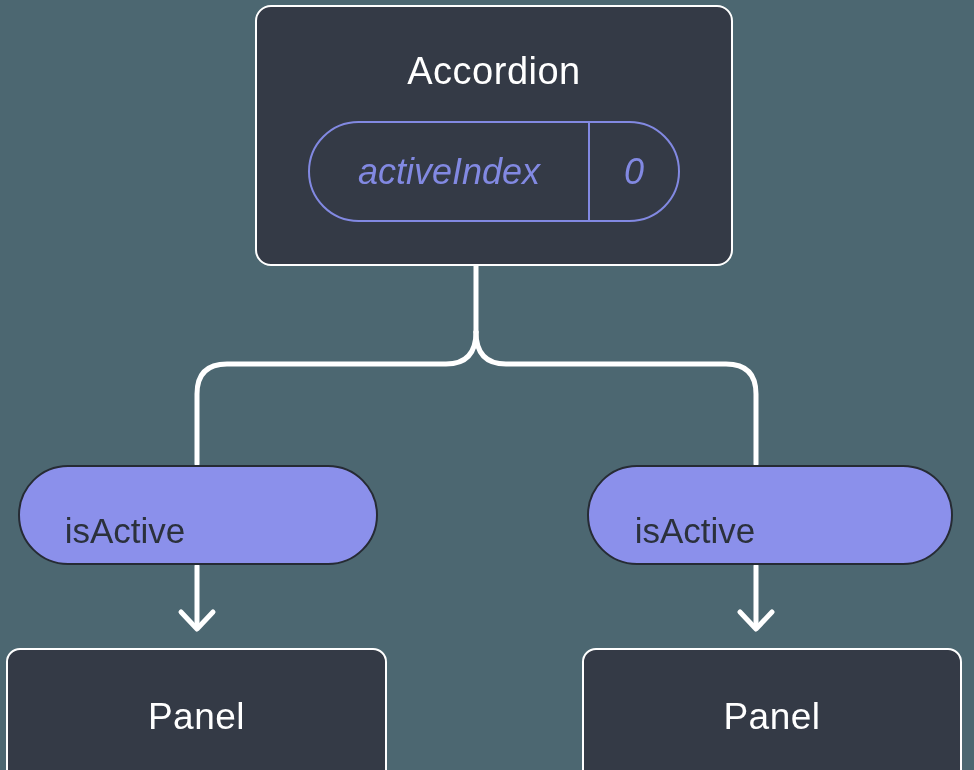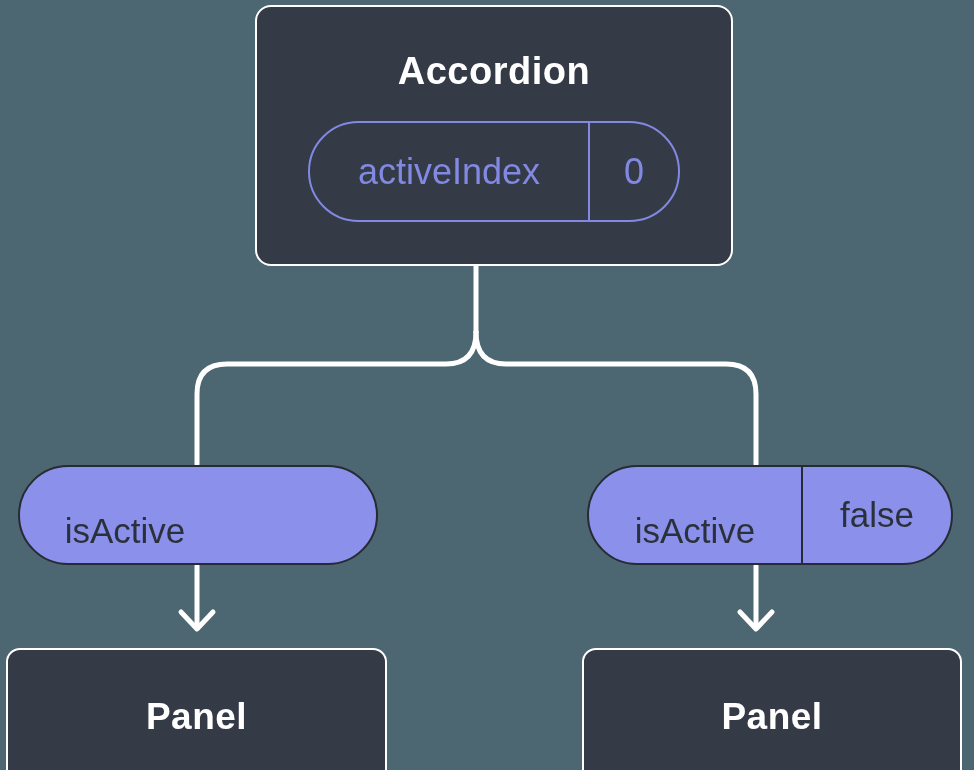--- a/index.html
+++ b/index.html
@@ -18,29 +18,30 @@
   svg.connectors{position:absolute;left:0;top:0;z-index:1;pointer-events:none;}
   .node{
     position:absolute;z-index:2;
     background:var(--node-bg);
     border:2.5px solid var(--node-border);
     border-radius:16px;
     color:var(--text-light);
     display:flex;flex-direction:column;align-items:center;
   }
   .node-root{left:255px;top:5px;width:478px;height:261px;padding-top:42px;}
-  .node-title{font-size:38px;line-height:44px;font-weight:700;letter-spacing:.5px;}
+  .node-title{font-size:38px;line-height:44px;font-weight:400;letter-spacing:.5px;}
   .state-pill{
     margin-top:28px;
     width:372px;height:101px;
     border:2px solid var(--accent-purple);
     border-radius:999px;
     display:flex;align-items:stretch;overflow:hidden;
     color:var(--accent-purple);
     font-size:36px;
+    font-style:italic;
   }
   .state-pill .seg-label{width:278px;display:flex;align-items:center;justify-content:center;}
   .state-pill .seg-value{flex:1;border-left:2px solid var(--accent-purple);display:flex;align-items:center;justify-content:center;}
   .prop-pill{
     position:absolute;z-index:2;
     height:100px;
     background:var(--pill-fill);
     border:2.5px solid var(--pill-border);
     border-radius:999px;
     display:flex;align-items:stretch;overflow:hidden;
@@ -86,21 +87,20 @@
       <div class="seg-value">0</div>
     </div>
   </div>
 
   <div class="prop-pill prop-pill-left">
     <div class="seg-label">isActive</div>
   </div>
 
   <div class="prop-pill prop-pill-right">
     <div class="seg-label">isActive</div>
-    <div class="seg-value">false</div>
   </div>
 
   <div class="node node-panel node-panel-left">
     <div class="node-title">Panel</div>
   </div>
 
   <div class="node node-panel node-panel-right">
     <div class="node-title">Panel</div>
   </div>
 

